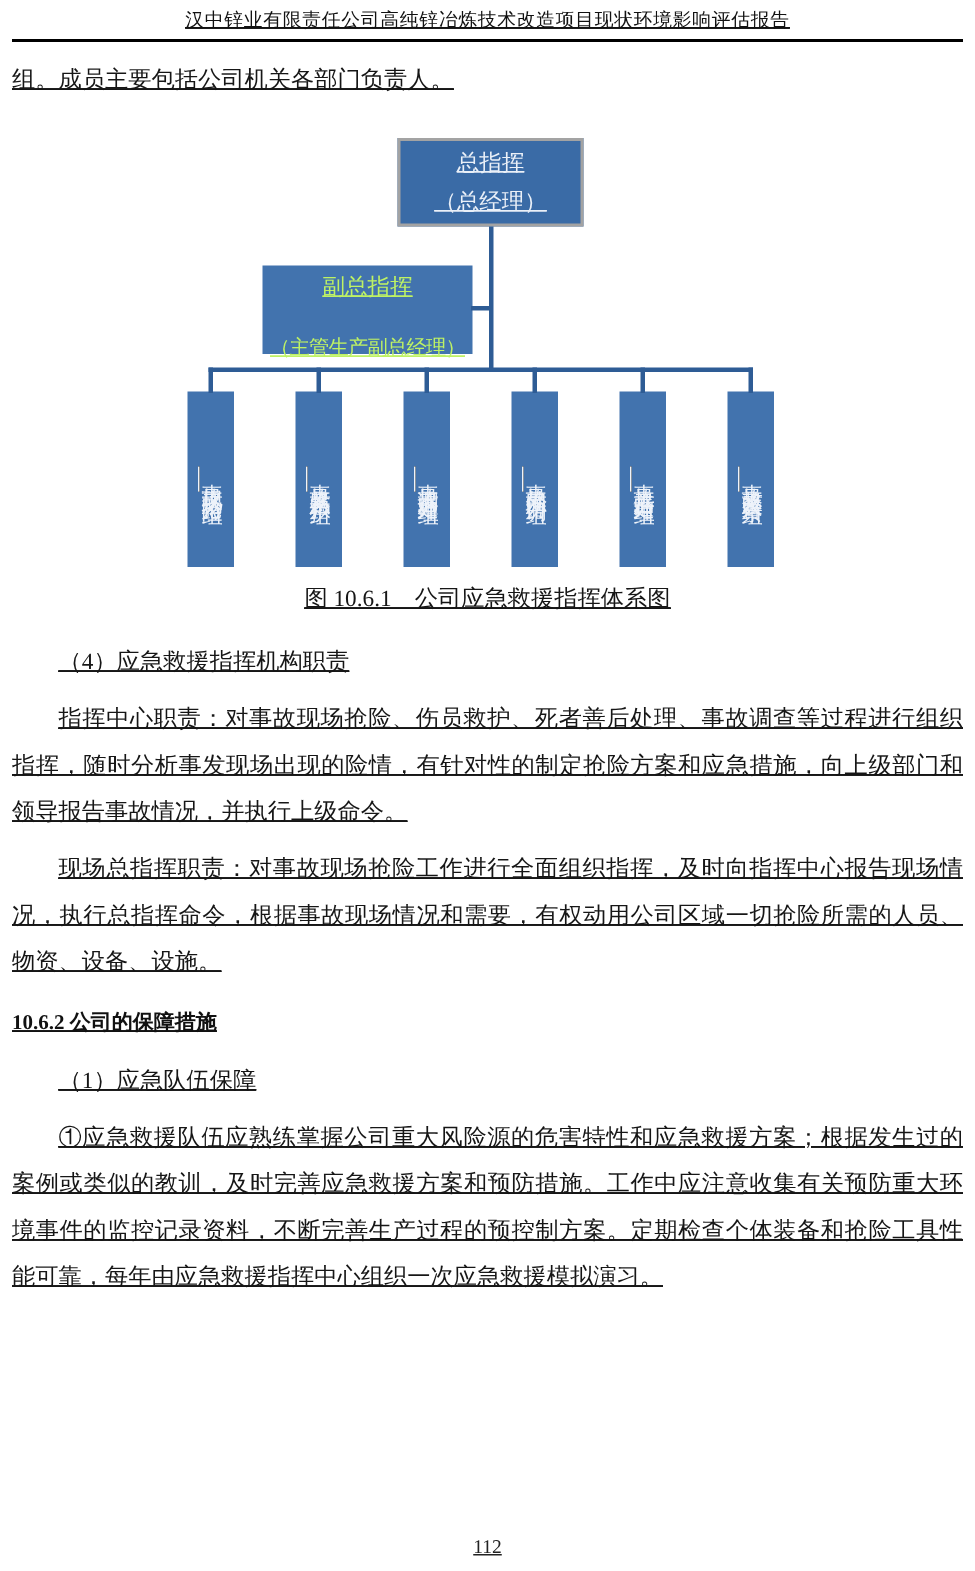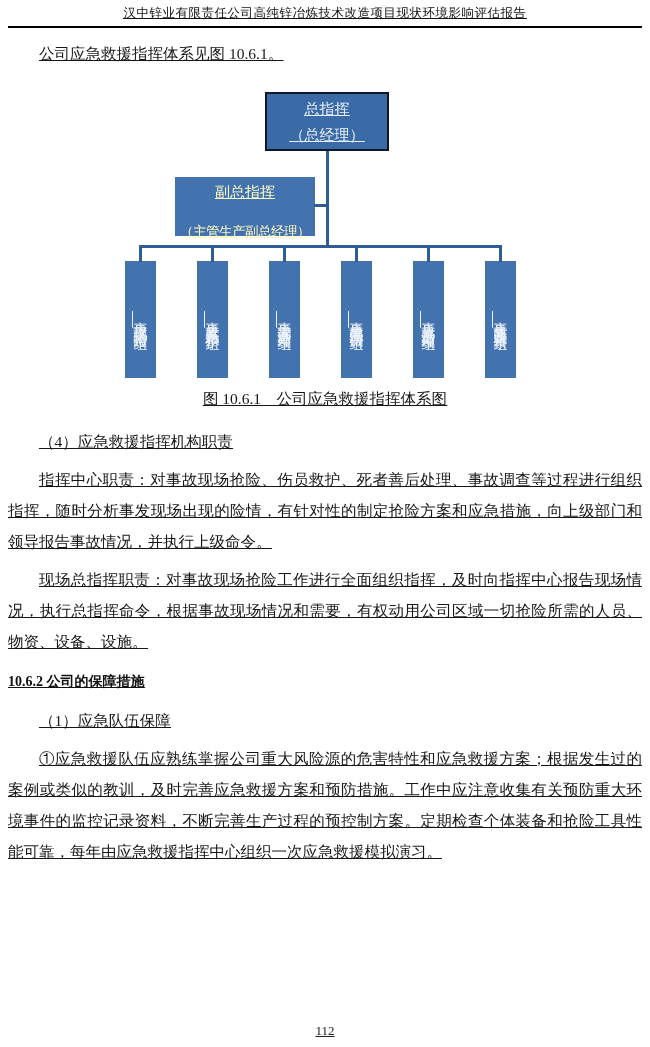--- a/index.html
+++ b/index.html
@@ -48,33 +48,33 @@
   .vline { left: 318px; top: 64px; width: 3px; height: 97px; }
   .stub  { left: 306px; top: 117px; width: 13px; height: 3px; }
   .hline { left: 131px; top: 158px; width: 363px; height: 3px; }
   .drop  { width: 3px; height: 17px; top: 158px; }
 
   .topbox {
     position: absolute;
     left: 257px; top: 5px;
     width: 124px; height: 59px;
     background: #3a6ba6;
-    border: 2px solid #0f172a;
+    border: 2px solid #a3a3a3;
     color: #eaf0f8;
     text-align: center;
     font-size: 15px;
     line-height: 26px;
     padding-top: 2px;
   }
   .depbox {
     position: absolute;
     left: 167px; top: 90px;
     width: 140px; height: 59px;
     background: #4273ae;
-    color: #fef9c3;
+    color: #bef264;
     text-align: center;
     font-size: 15px;
     line-height: 27px;
     padding-top: 2px;
     white-space: nowrap;
   }
   .depbox .l2 { font-size: 13.5px; letter-spacing: -0.5px; margin-top: 12px; }
 
   .groups {
     position: absolute;
@@ -127,21 +127,21 @@
 </head>
 <body>
 
 <div class="page">
 
   <div class="header">
     <div class="header-text">汉中锌业有限责任公司高纯锌冶炼技术改造项目现状环境影响评估报告</div>
   </div>
 
   <div class="content">
-    <p class="body-p indent">公司应急救援指挥体系见图 10.6.1。</p>
+    <p class="body-p">组。成员主要包括公司机关各部门负责人。</p>
 
     <div class="chart">
       <div class="topbox">
         <div>总指挥</div>
         <div>（总经理）</div>
       </div>
       <div class="cline vline"></div>
       <div class="depbox">
         <div>副总指挥</div>
         <div class="l2">（主管生产副总经理）</div>

